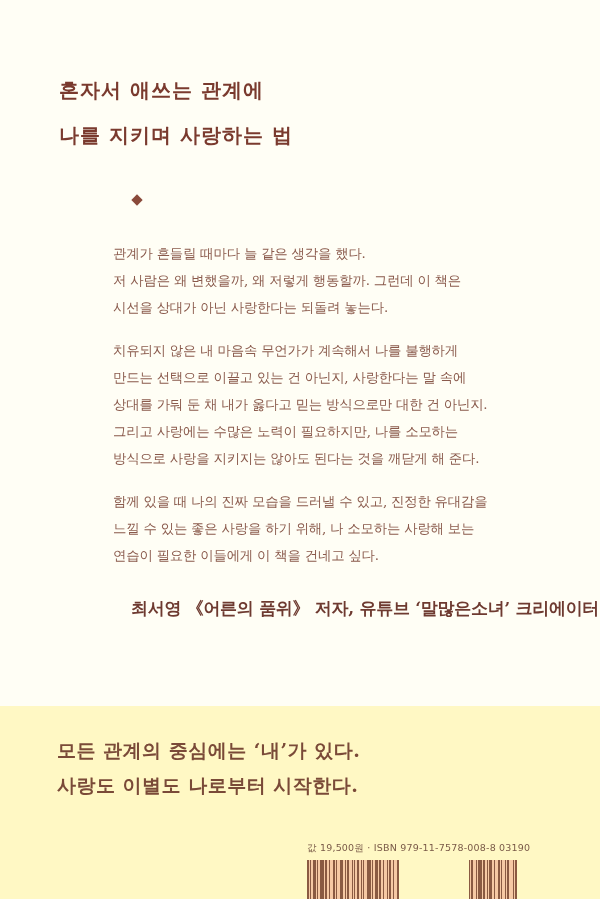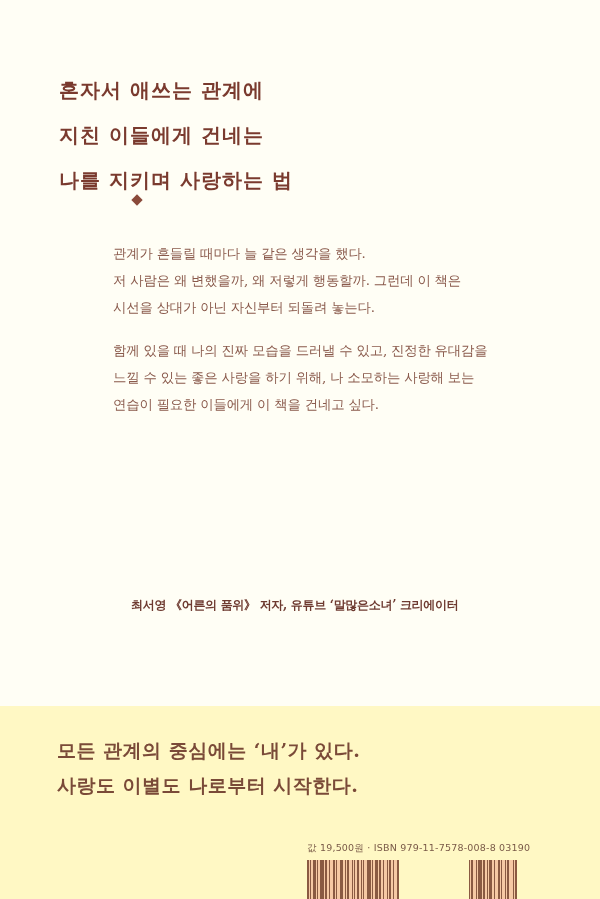--- a/index.html
+++ b/index.html
@@ -52,21 +52,21 @@
       line-height: 27px;
       letter-spacing: -0.2px;
     }
     .para { margin: 0 0 16px 0; }
     .para span { display: block; white-space: nowrap; }
     .author {
       position: absolute;
       left: 131px;
       top: 597px;
       color: #6e3a30;
-      font-size: 12px;
+      font-size: 17px;
       font-weight: bold;
       white-space: nowrap;
       letter-spacing: -0.3px;
     }
     .band {
       position: absolute;
       left: 0;
       top: 706px;
       width: 600px;
       height: 193px;
@@ -107,31 +107,37 @@
     .barcode-main { left: 307px; }
     .barcode-addon { left: 469px; }
   </style>
 </head>
 <body>
 
 <div class="top"></div>
 
 <h1 class="headline">
   <span>혼자서 애쓰는 관계에</span>
-  <span>지친 이들에게 건네는</span>
   <span>나를 지키며 사랑하는 법</span>
 </h1>
 
 <div class="diamond"></div>
 
 <div class="body-text">
   <p class="para">
     <span>관계가 흔들릴 때마다 늘 같은 생각을 했다.</span>
     <span>저 사람은 왜 변했을까, 왜 저렇게 행동할까. 그런데 이 책은</span>
-    <span>시선을 상대가 아닌 자신부터 되돌려 놓는다.</span>
+    <span>시선을 상대가 아닌 사랑한다는 되돌려 놓는다.</span>
+  </p>
+  <p class="para">
+    <span>치유되지 않은 내 마음속 무언가가 계속해서 나를 불행하게</span>
+    <span>만드는 선택으로 이끌고 있는 건 아닌지, 사랑한다는 말 속에</span>
+    <span>상대를 가둬 둔 채 내가 옳다고 믿는 방식으로만 대한 건 아닌지.</span>
+    <span>그리고 사랑에는 수많은 노력이 필요하지만, 나를 소모하는</span>
+    <span>방식으로 사랑을 지키지는 않아도 된다는 것을 깨닫게 해 준다.</span>
   </p>
   <p class="para">
     <span>함께 있을 때 나의 진짜 모습을 드러낼 수 있고, 진정한 유대감을</span>
     <span>느낄 수 있는 좋은 사랑을 하기 위해, 나 소모하는 사랑해 보는</span>
     <span>연습이 필요한 이들에게 이 책을 건네고 싶다.</span>
   </p>
 </div>
 
 <div class="author">최서영 《어른의 품위》 저자, 유튜브 ‘말많은소녀’ 크리에이터</div>
 

